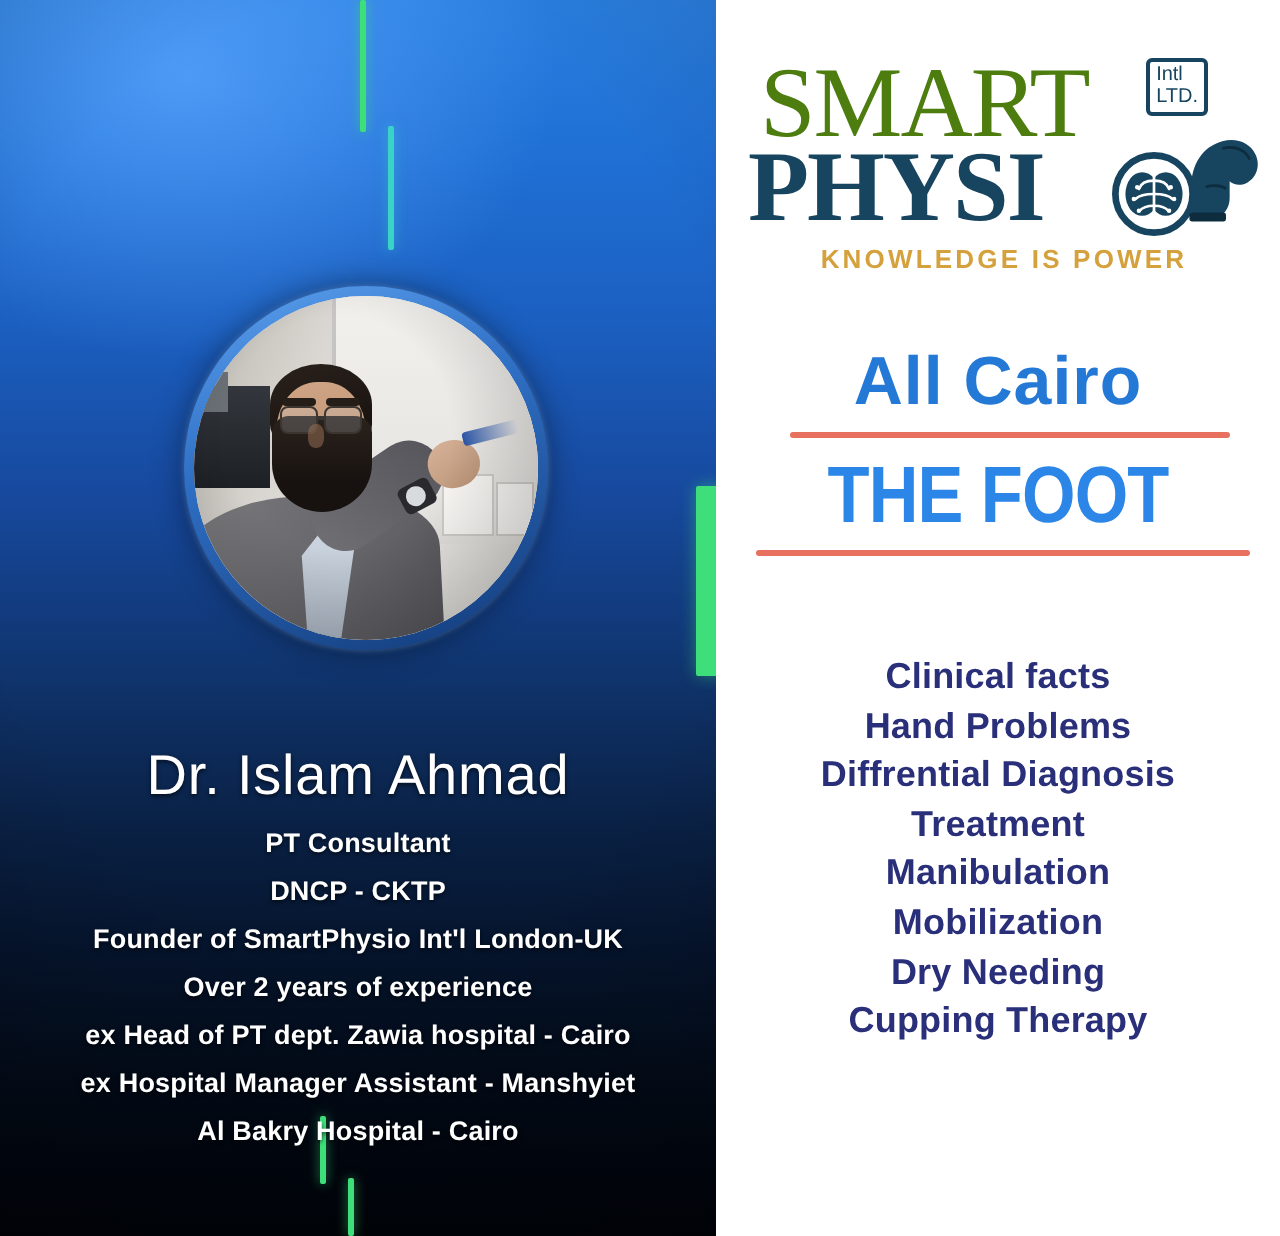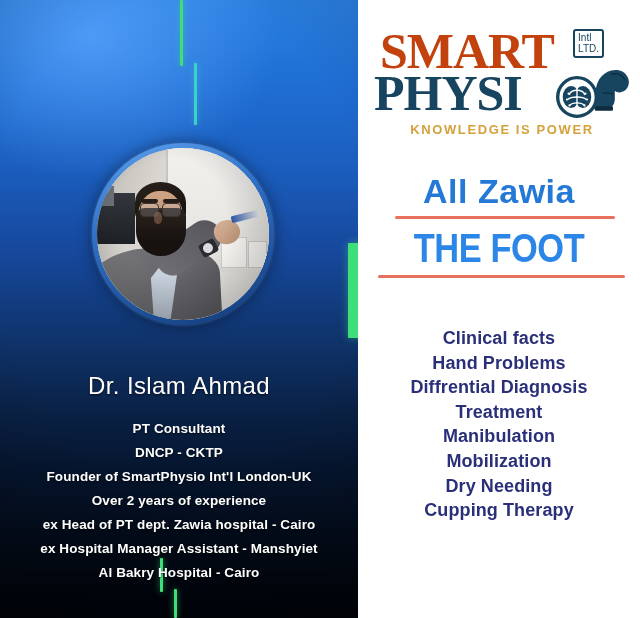--- a/index.html
+++ b/index.html
@@ -144,39 +144,39 @@
   #ph-nose { left:33%; top:37%; width:5%; height:7%; background:rgba(150,110,84,0.55); border-radius:40%; }
   #ph-shadow { inset:0; background:radial-gradient(ellipse at 42% 40%, rgba(0,0,0,0) 40%, rgba(0,0,0,0.30) 100%); }
 
   
   #doctor-block {
     position:absolute; left:0; top:372px; width:358px;
     text-align:center; color:#ffffff;
     text-shadow:0 1px 2px rgba(0,0,0,0.65);
   }
   #doctor-name {
-    font-size:24px; font-weight:400; letter-spacing:0.4px;
-    margin-bottom:17px;
+    font-size:28px; font-weight:400; letter-spacing:0.4px;
+    margin-bottom:6px;
   }
   .cred { font-size:13.5px; font-weight:700; line-height:24px; letter-spacing:0.1px; }
 
   
   #right-panel {
     position:absolute; left:358px; top:0;
     width:282px; height:618px;
     background:#ffffff;
   }
 
   
   #logo { position:absolute; left:10px; top:26px; width:262px; height:122px; }
   #logo-smart {
     position:absolute; left:12px; top:0;
     font-family:"Liberation Serif", serif;
-    font-weight:700; font-size:50px; line-height:50px;
-    color:#c2410c; letter-spacing:-1px;
+    font-weight:400; font-size:50px; line-height:50px;
+    color:#4d7c0f; letter-spacing:-1px;
   }
   #logo-physio {
     position:absolute; left:6px; top:42px;
     font-family:Liberation Serif, serif;
     font-weight:700; font-size:50px; line-height:50px;
     color:#17445f; letter-spacing:-1px;text-align:right;
   }
   #logo-intl {
     position:absolute; right:26px; top:3px;
     border:2px solid #17445f; border-radius:3px;
@@ -332,21 +332,21 @@
         <path d="M12 96 L12 60 C12 36 24 16 46 10 C62 6 76 12 82 24 C88 36 84 50 72 56
                  C66 59 58 58 54 54 L54 72 C54 86 44 96 30 96 Z" fill="#17445f"></path>
         <path d="M46 18 C60 14 72 20 76 30" fill="none" stroke="#0d2c3e" stroke-width="3"></path>
         <path d="M28 60 C36 58 44 58 50 62" fill="none" stroke="#0d2c3e" stroke-width="3"></path>
         <rect x="10" y="88" width="40" height="10" rx="3" fill="#0d2c3e"></rect>
       </svg>
 
       <div id="logo-tagline">KNOWLEDGE IS POWER</div>
     </div>
 
-    <div id="title-all">All Zawia</div>
+    <div id="title-all">All Cairo</div>
     <div id="rule-1"></div>
     <div id="title-foot">THE FOOT</div>
     <div id="rule-2"></div>
 
     <div id="topics">
       <div class="topic">Clinical facts</div>
       <div class="topic">Hand Problems</div>
       <div class="topic">Diffrential Diagnosis</div>
       <div class="topic">Treatment</div>
       <div class="topic">Manibulation</div>

